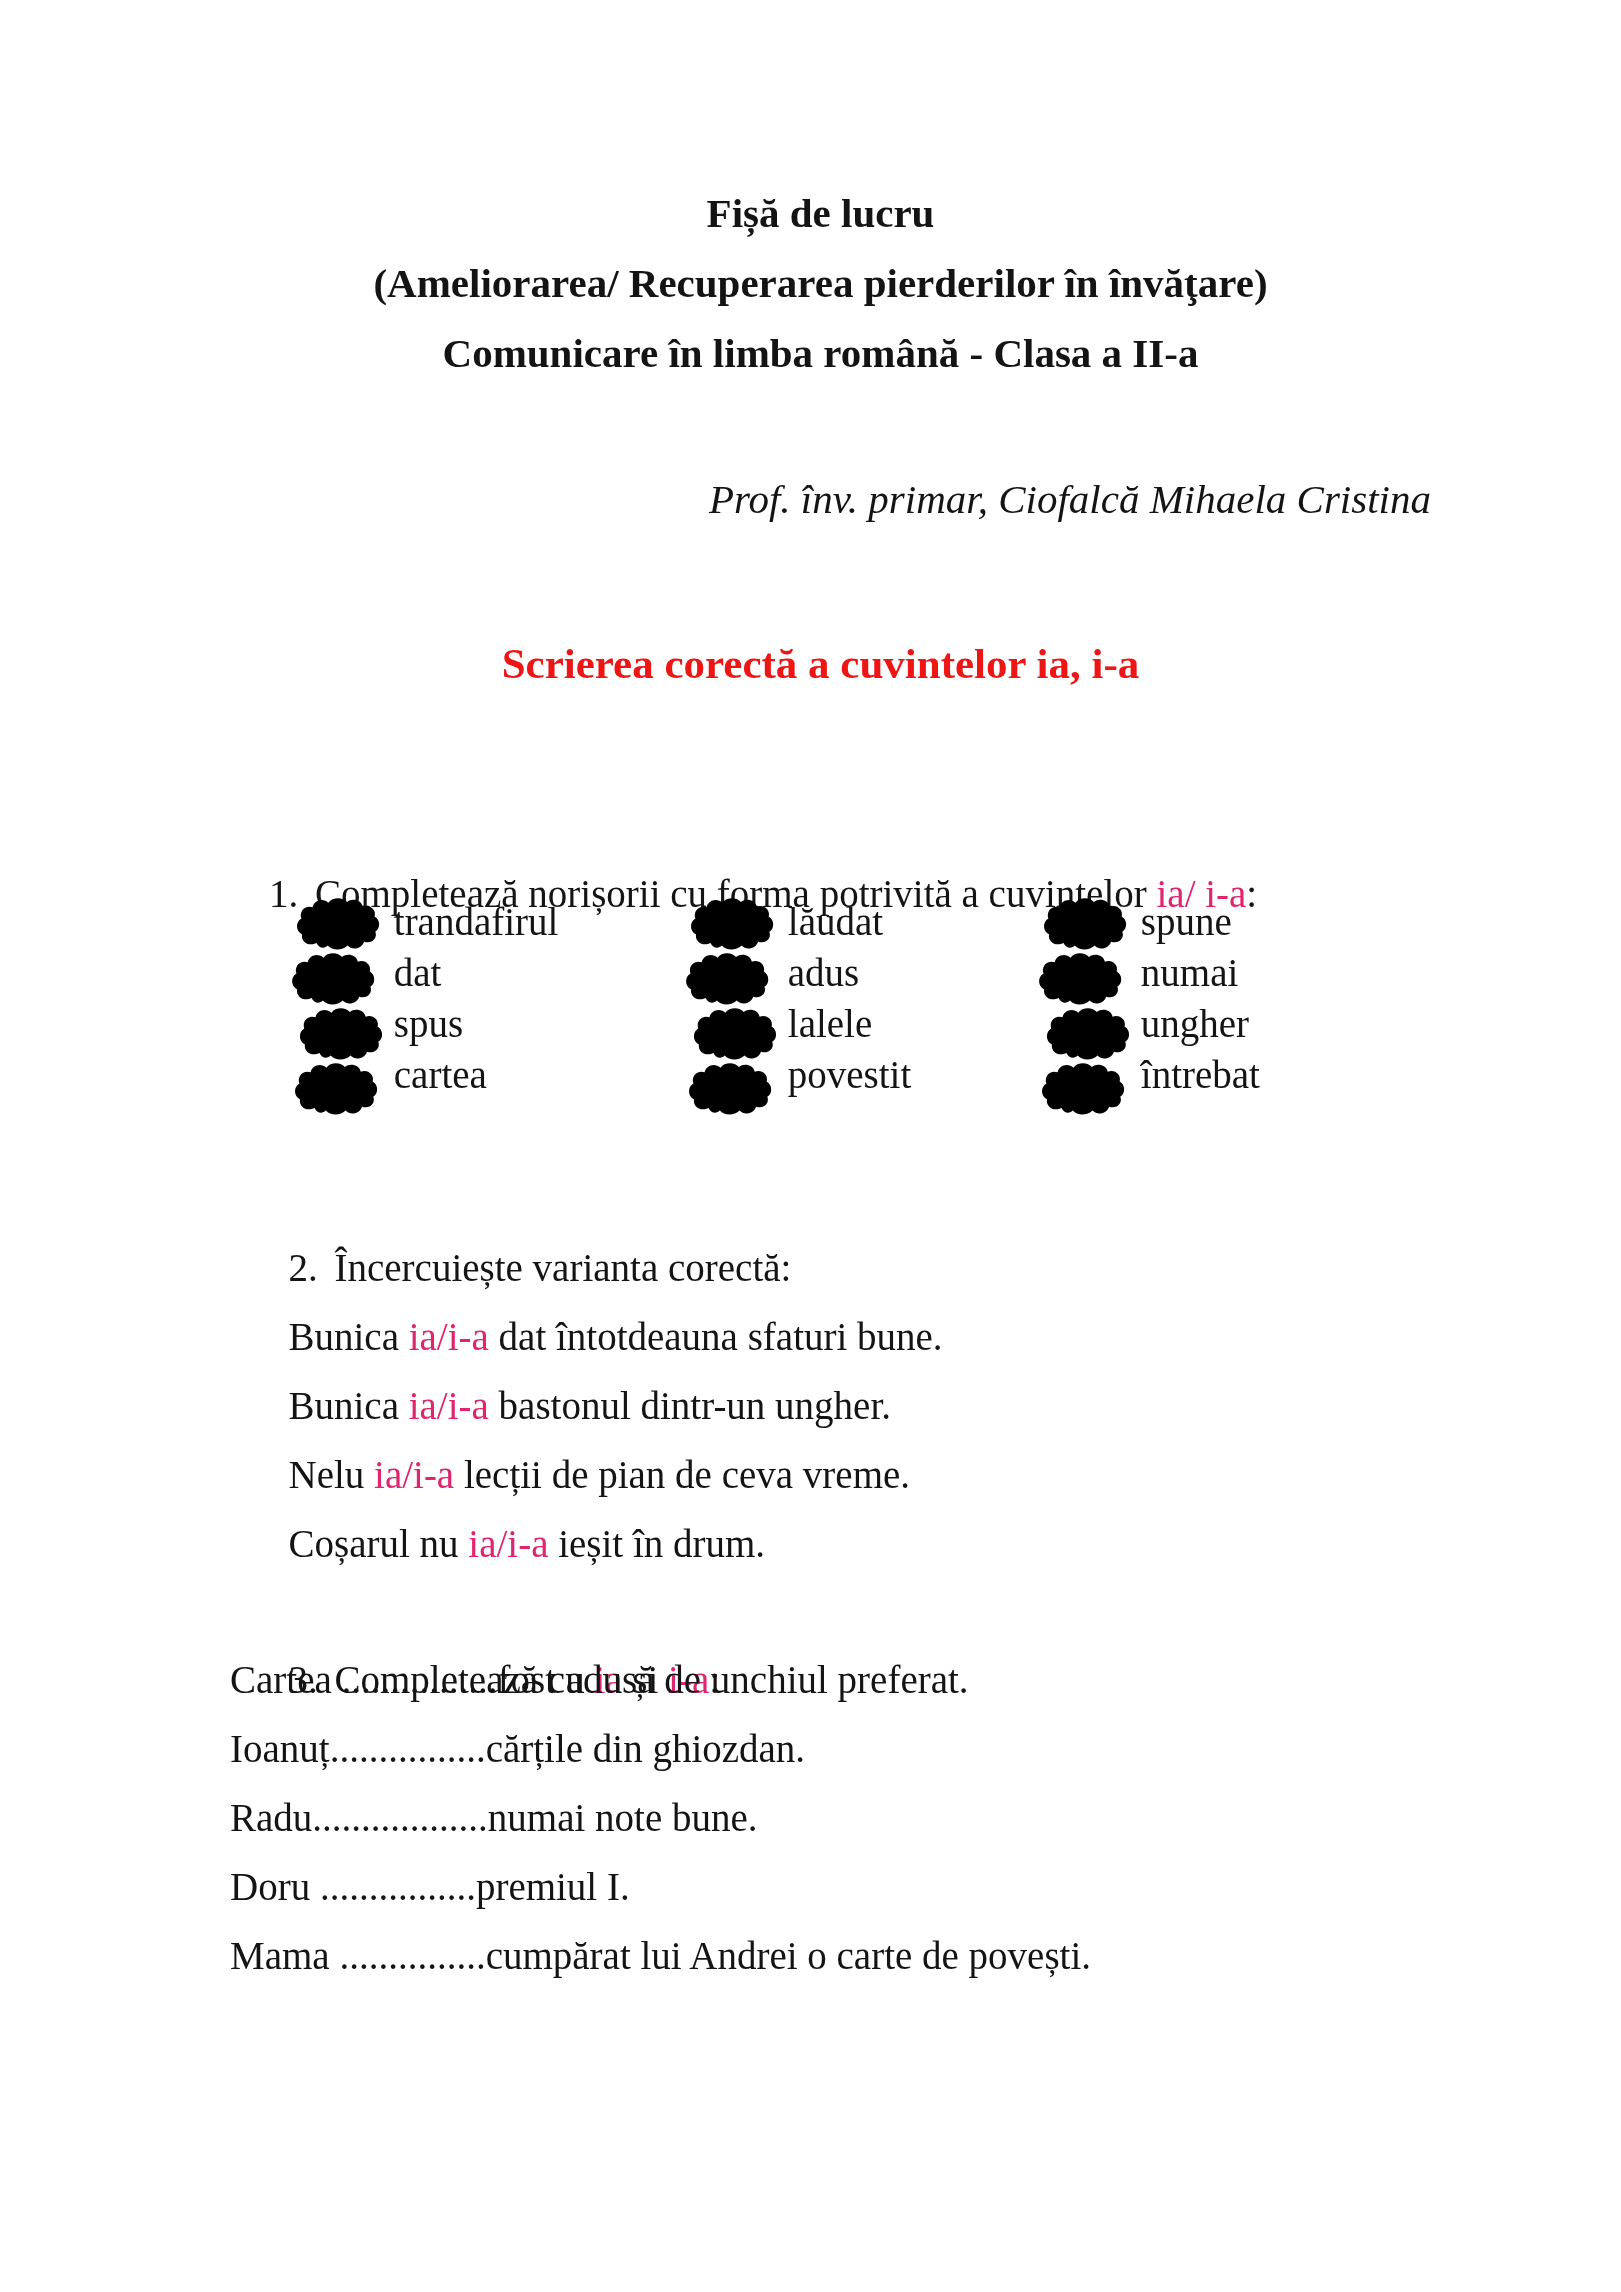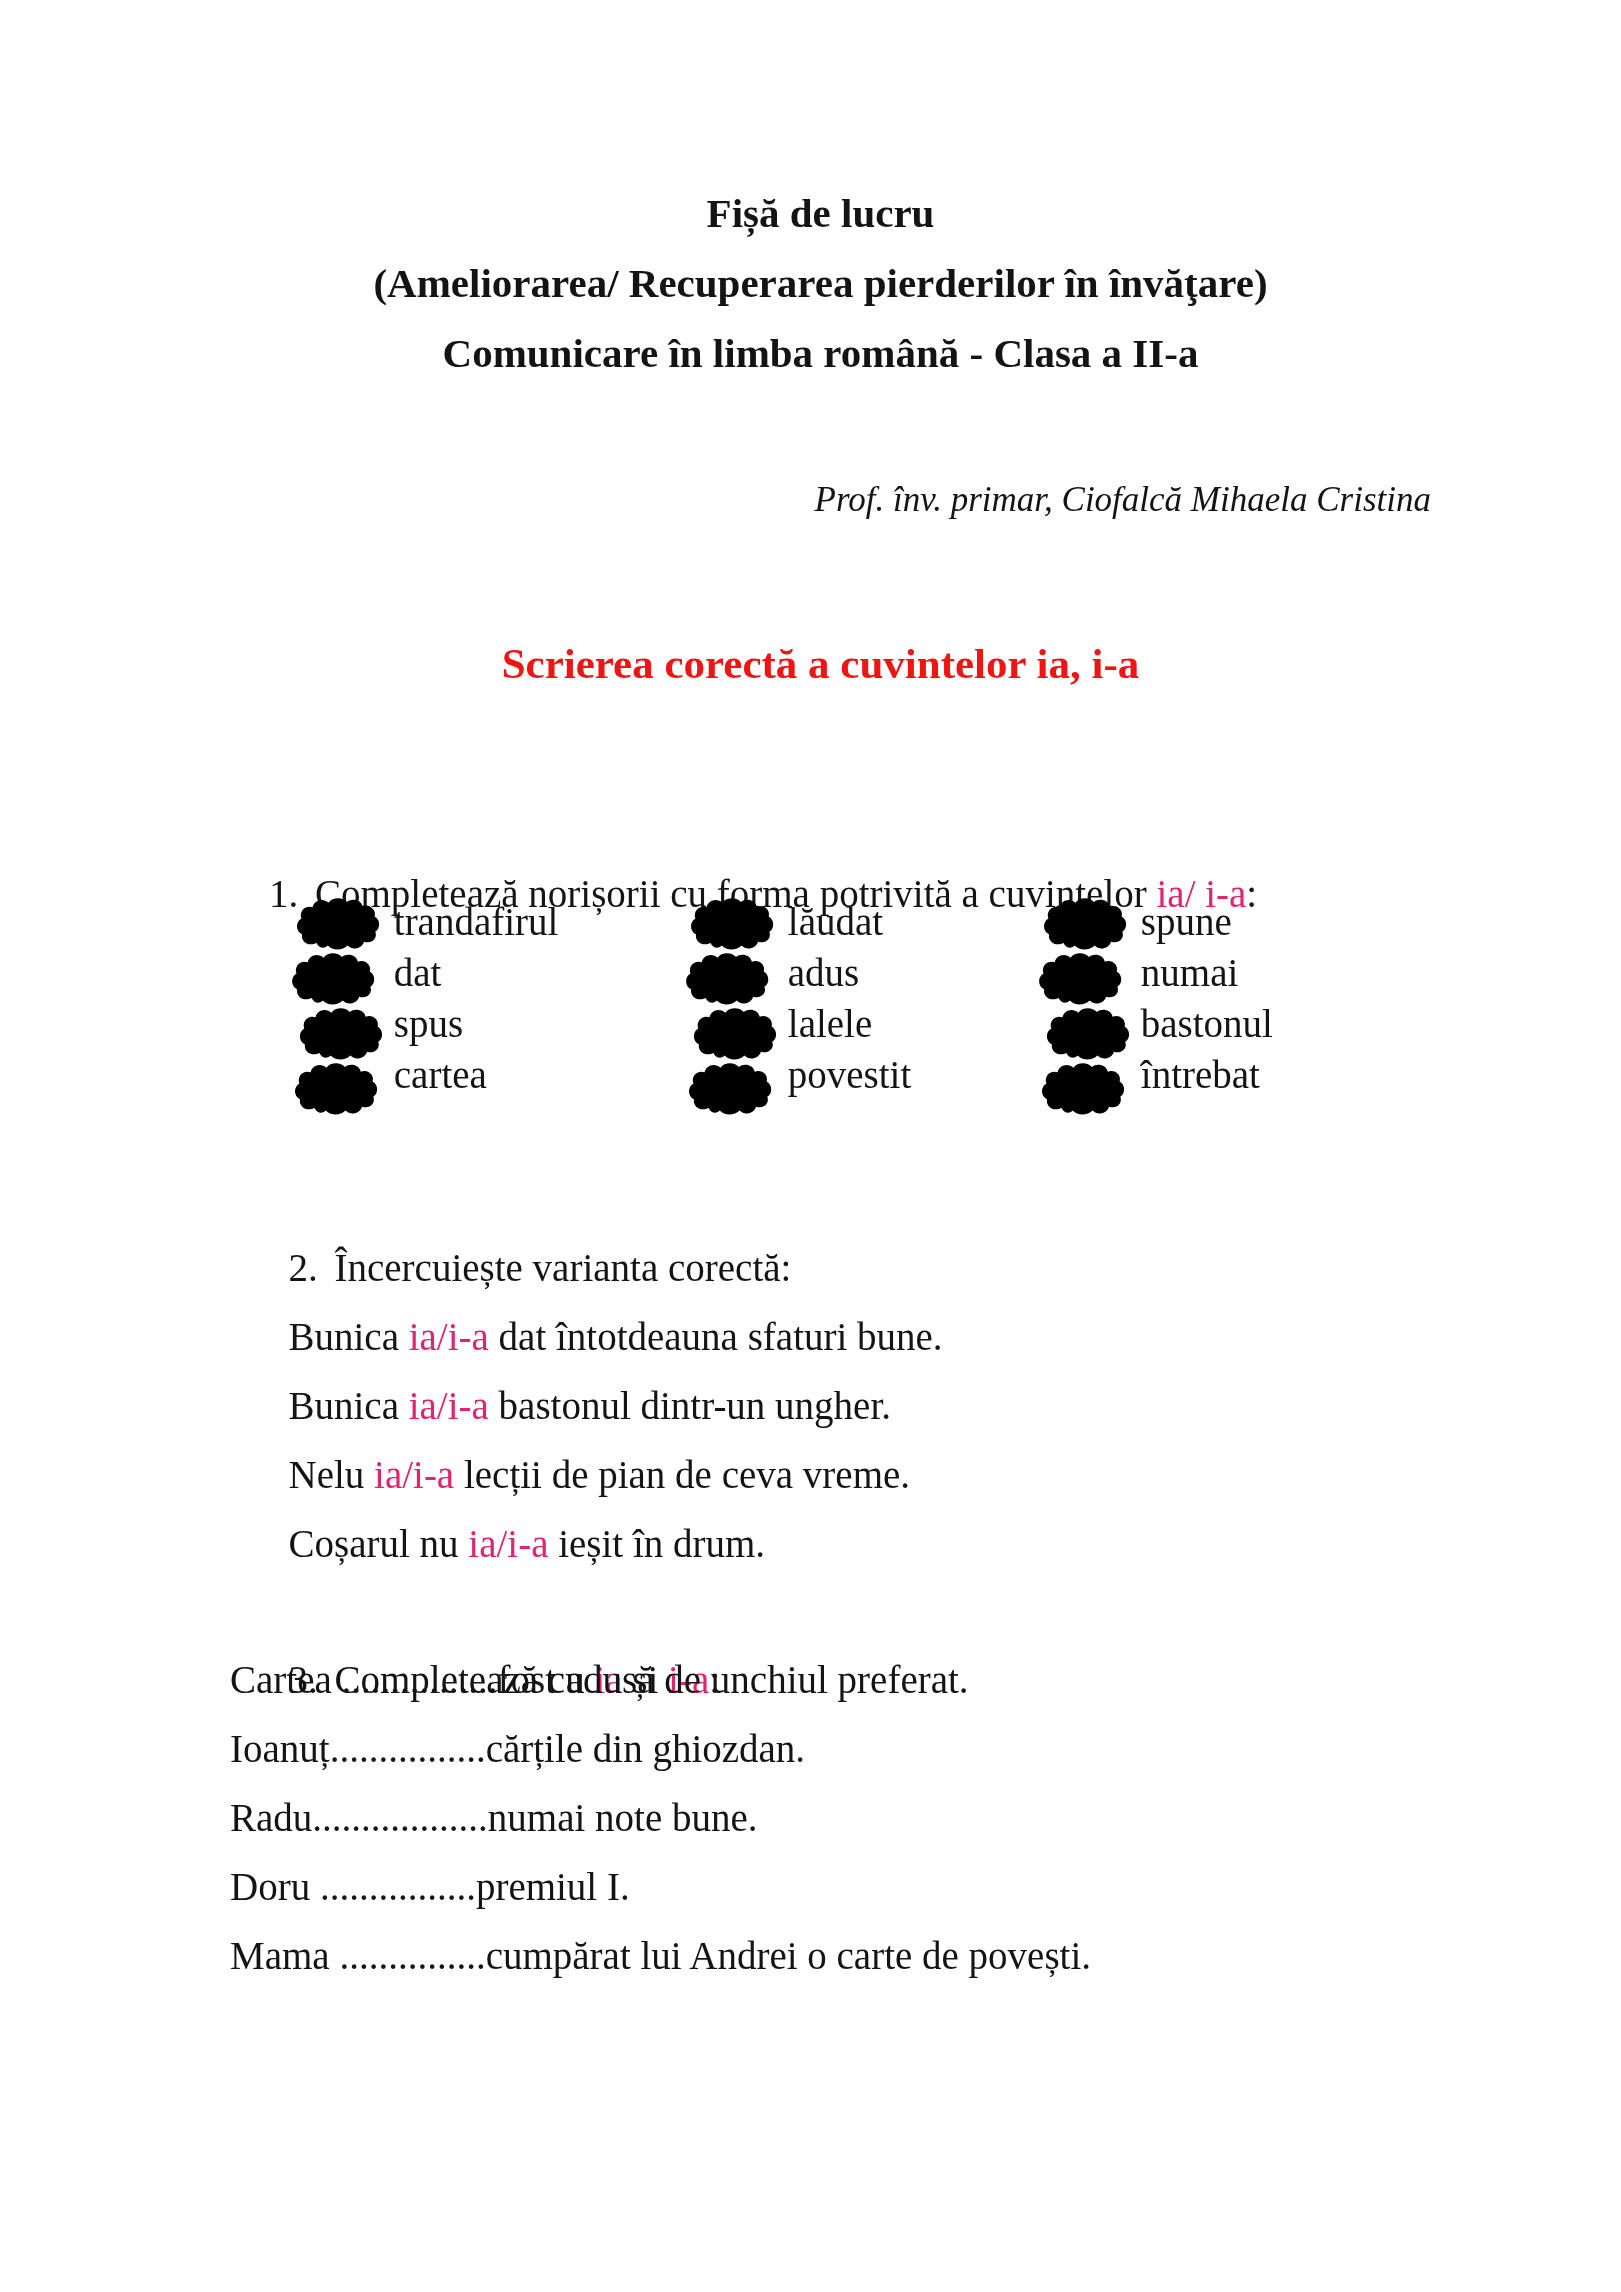--- a/index.html
+++ b/index.html
@@ -25,21 +25,21 @@
     position:absolute; top:178px; left:230px; right:210px;
     text-align:center; font-weight:bold; font-size:41px; line-height:70px;
   }
   .titles .u{
     text-decoration-thickness:2.9px;
     text-underline-offset:5.9px;
   }
   
   .byline{
     position:absolute; top:472px; right:190px; left:230px;
-    text-align:right; font-style:italic; font-size:35px; line-height:55px;
+    text-align:right; font-style:italic; font-size:41px; line-height:55px;
   }
   
   .red-heading{
     position:absolute; top:639px; left:230px; right:210px; margin:0;
     text-align:center; font-size:43px; font-weight:bold;
     color:var(--heading-red);
   }
   
   .ex-line{ white-space:pre-wrap; font-size:39px; line-height:69px; height:69px; }
   .num{ display:inline-block; width:46px; }
@@ -151,21 +151,21 @@
         <svg class="cloud" viewBox="0 0 96 62" width="94" height="61">
             <use href="#cloudShape"></use>
           </svg>
         <svg class="cloud" viewBox="0 0 96 62" width="94" height="61">
             <use href="#cloudShape"></use>
           </svg>
       </div>
       <div class="words">
         <div>spune</div>
         <div>numai</div>
-        <div>bastonul</div>
+        <div>ungher</div>
         <div>întrebat</div>
       </div>
     </div>
 
   </div>
 
   <section class="ex2">
     <div class="ex-line">
       <span class="num">2.</span><span>Încercuiește varianta corectă:</span>
     </div>

